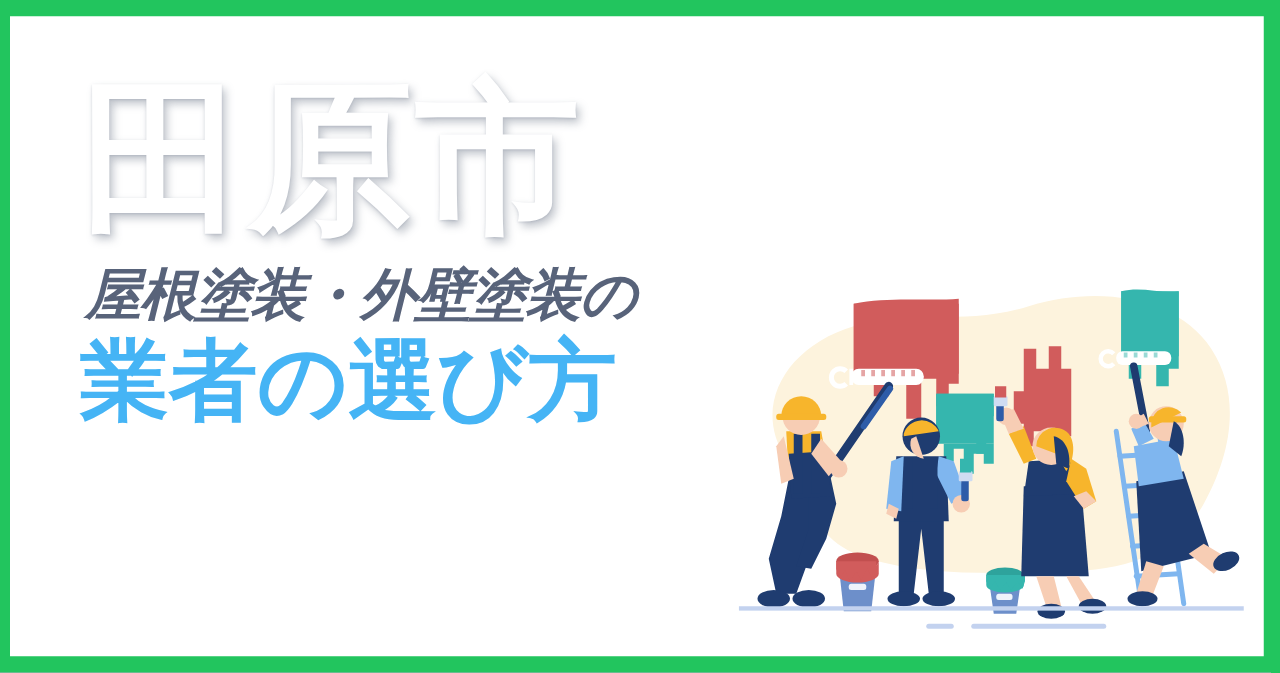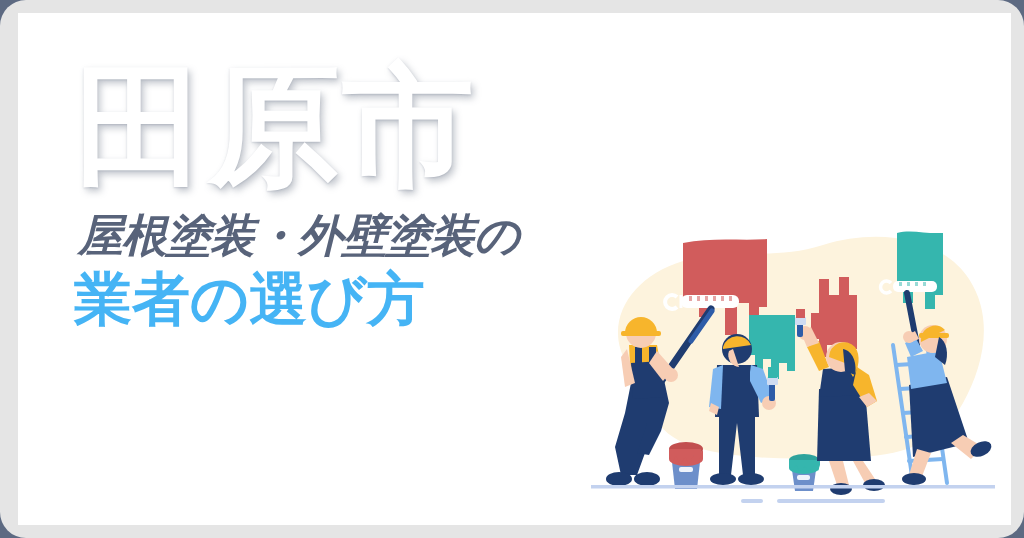--- a/index.html
+++ b/index.html
@@ -5,23 +5,22 @@
   html,body{margin:0;padding:0;}
   body{
     width:1024px;height:538px;overflow:hidden;
     background:#5d6a82;
     font-family:"Liberation Sans","DejaVu Sans",sans-serif;
   }
   .banner{
     position:relative;
     width:1024px;height:538px;
     box-sizing:border-box;
-    background:#e5e5e5;
-    padding:13px 13px 13px 18px;
-    border-radius:26px;
+    background:#22c55e;
+    padding:13px 13px 13px 8px;
   }
   .card{
     position:relative;
     width:100%;height:100%;
     background:#ffffff;
     overflow:hidden;
   }
 
   
   .text-block{
@@ -45,21 +44,21 @@
     line-height:1.0;
     font-weight:700;
     color:#58637a;
     letter-spacing:-1px;
     white-space:nowrap;
     margin:20px 0 0 0;
     padding-left:18px;
     font-style:italic;
   }
   .title-accent{
-    font-size:58px;
+    font-size:71px;
     line-height:1.0;
     font-weight:700;
     color:#45b4f5;
     letter-spacing:0px;
     white-space:nowrap;
     margin:12px 0 0 0;
     padding-left:14px;
   }
 
   

